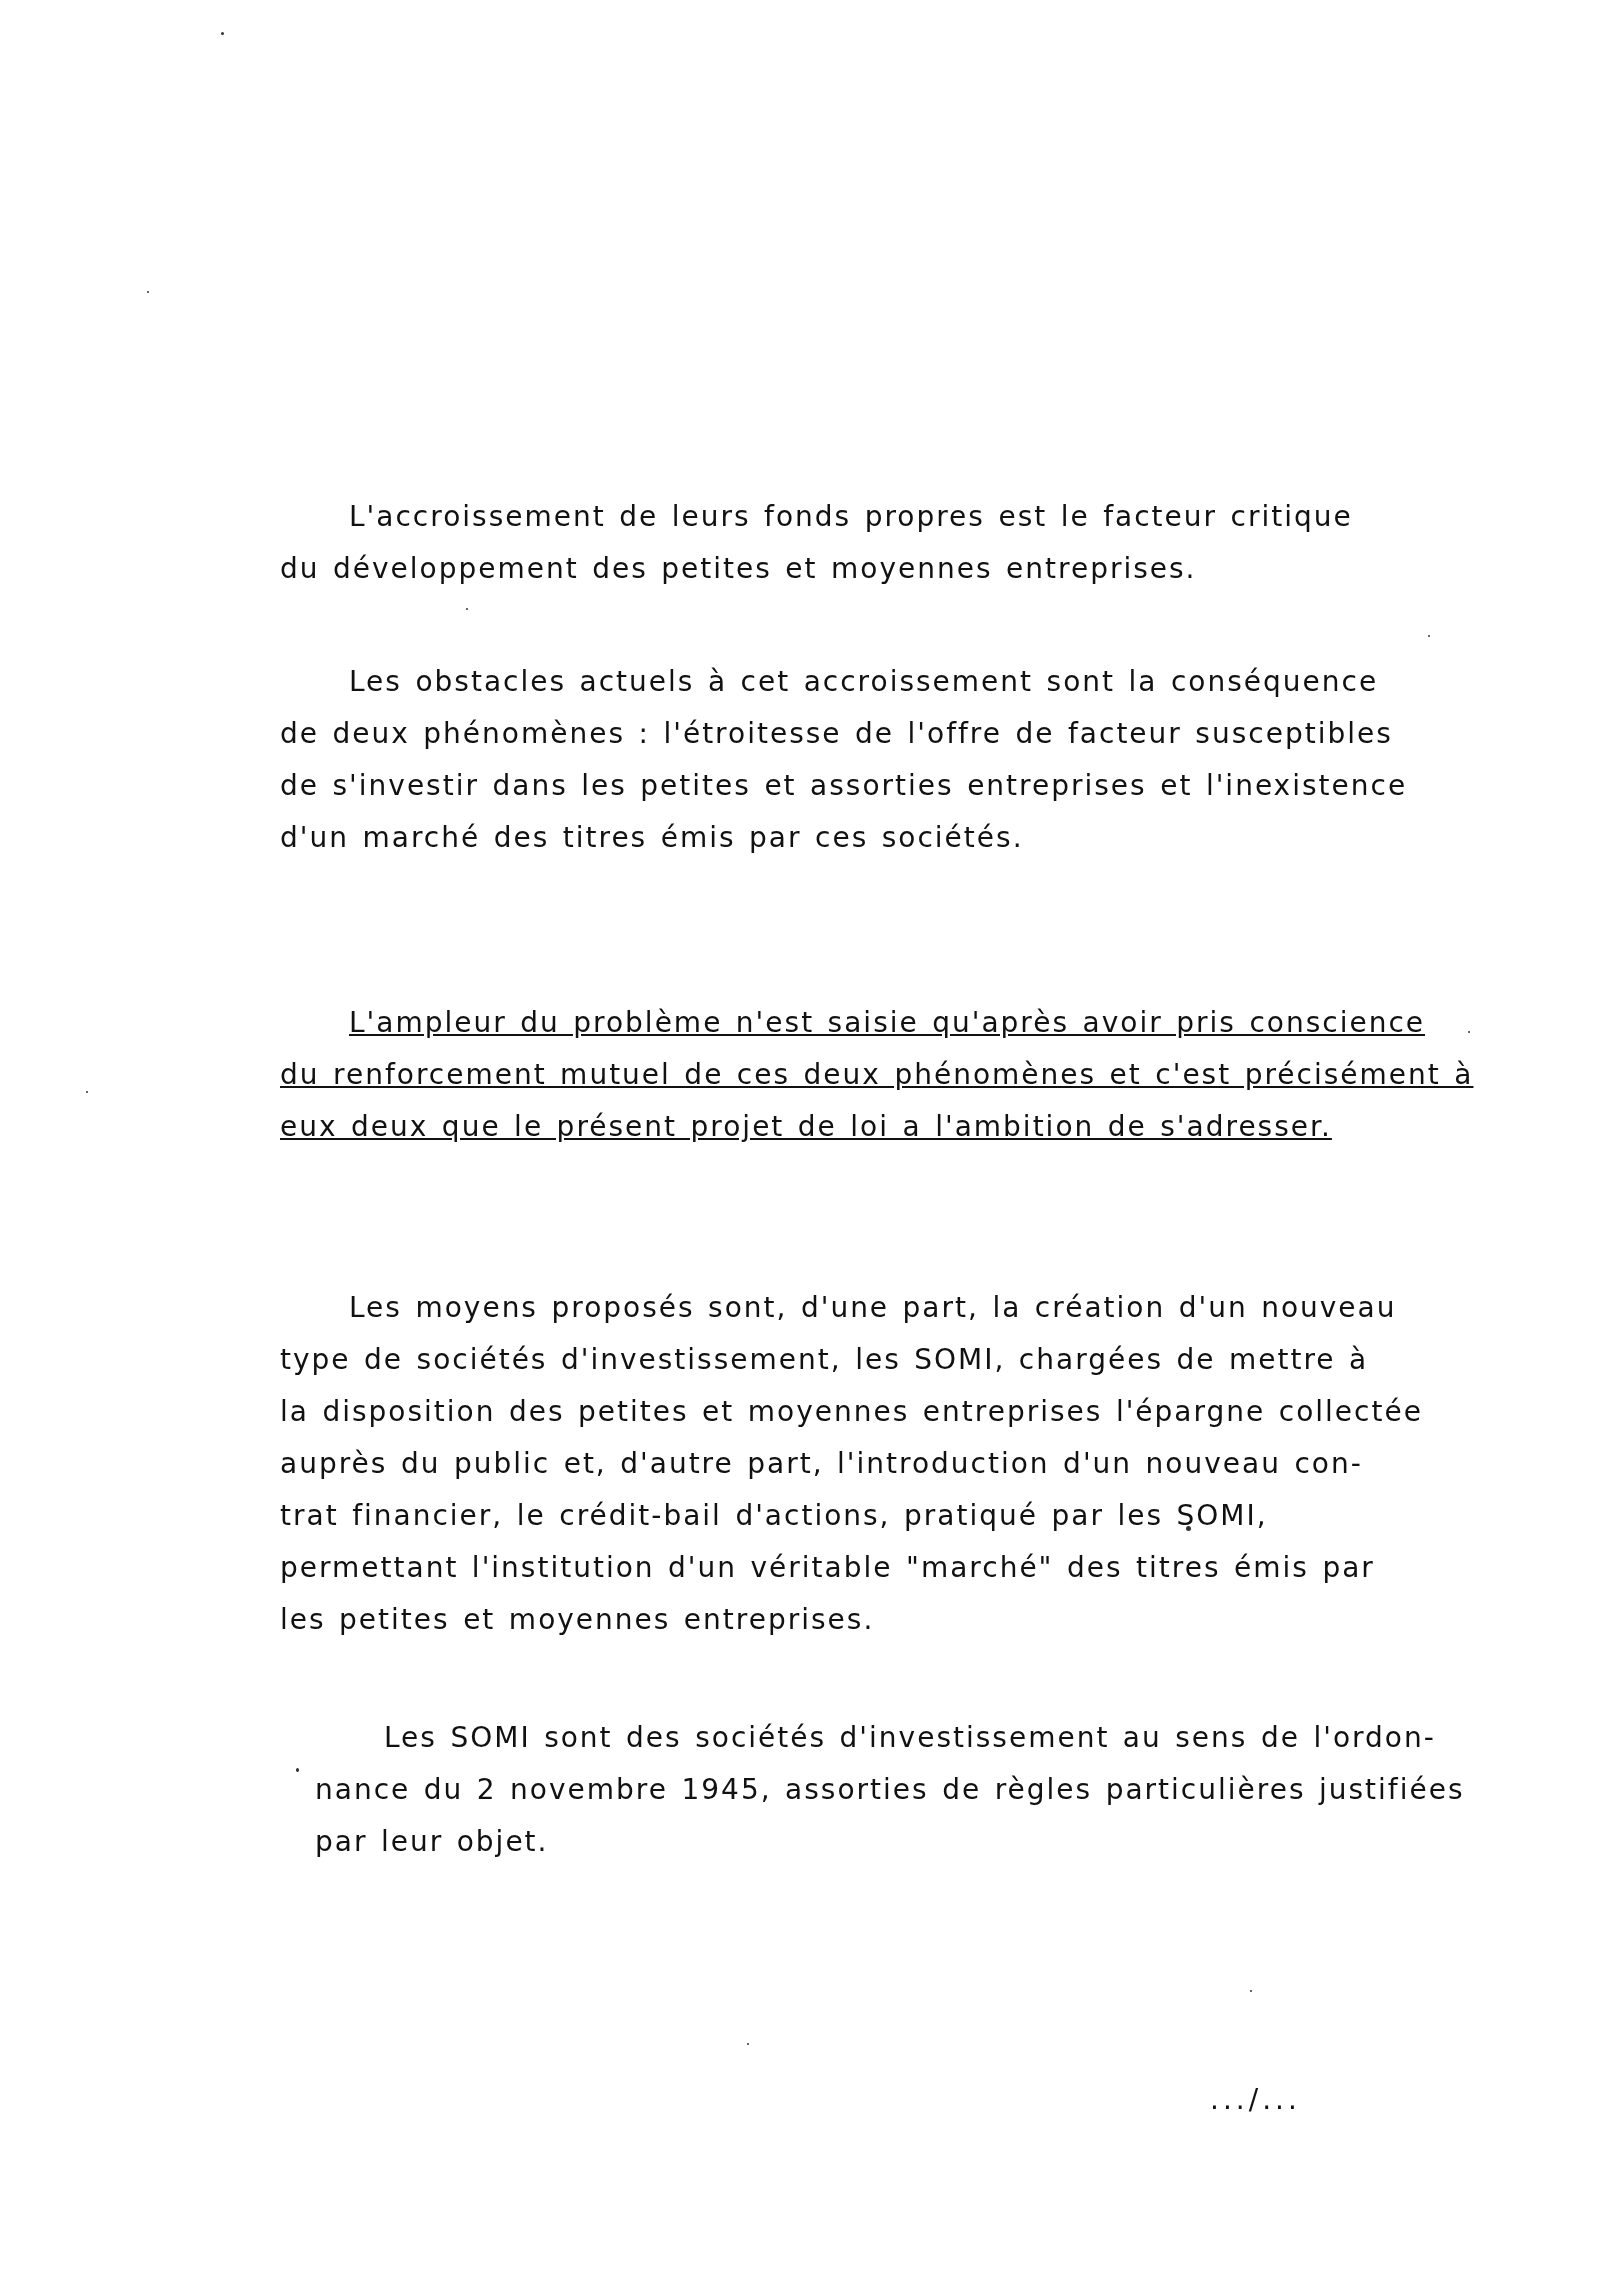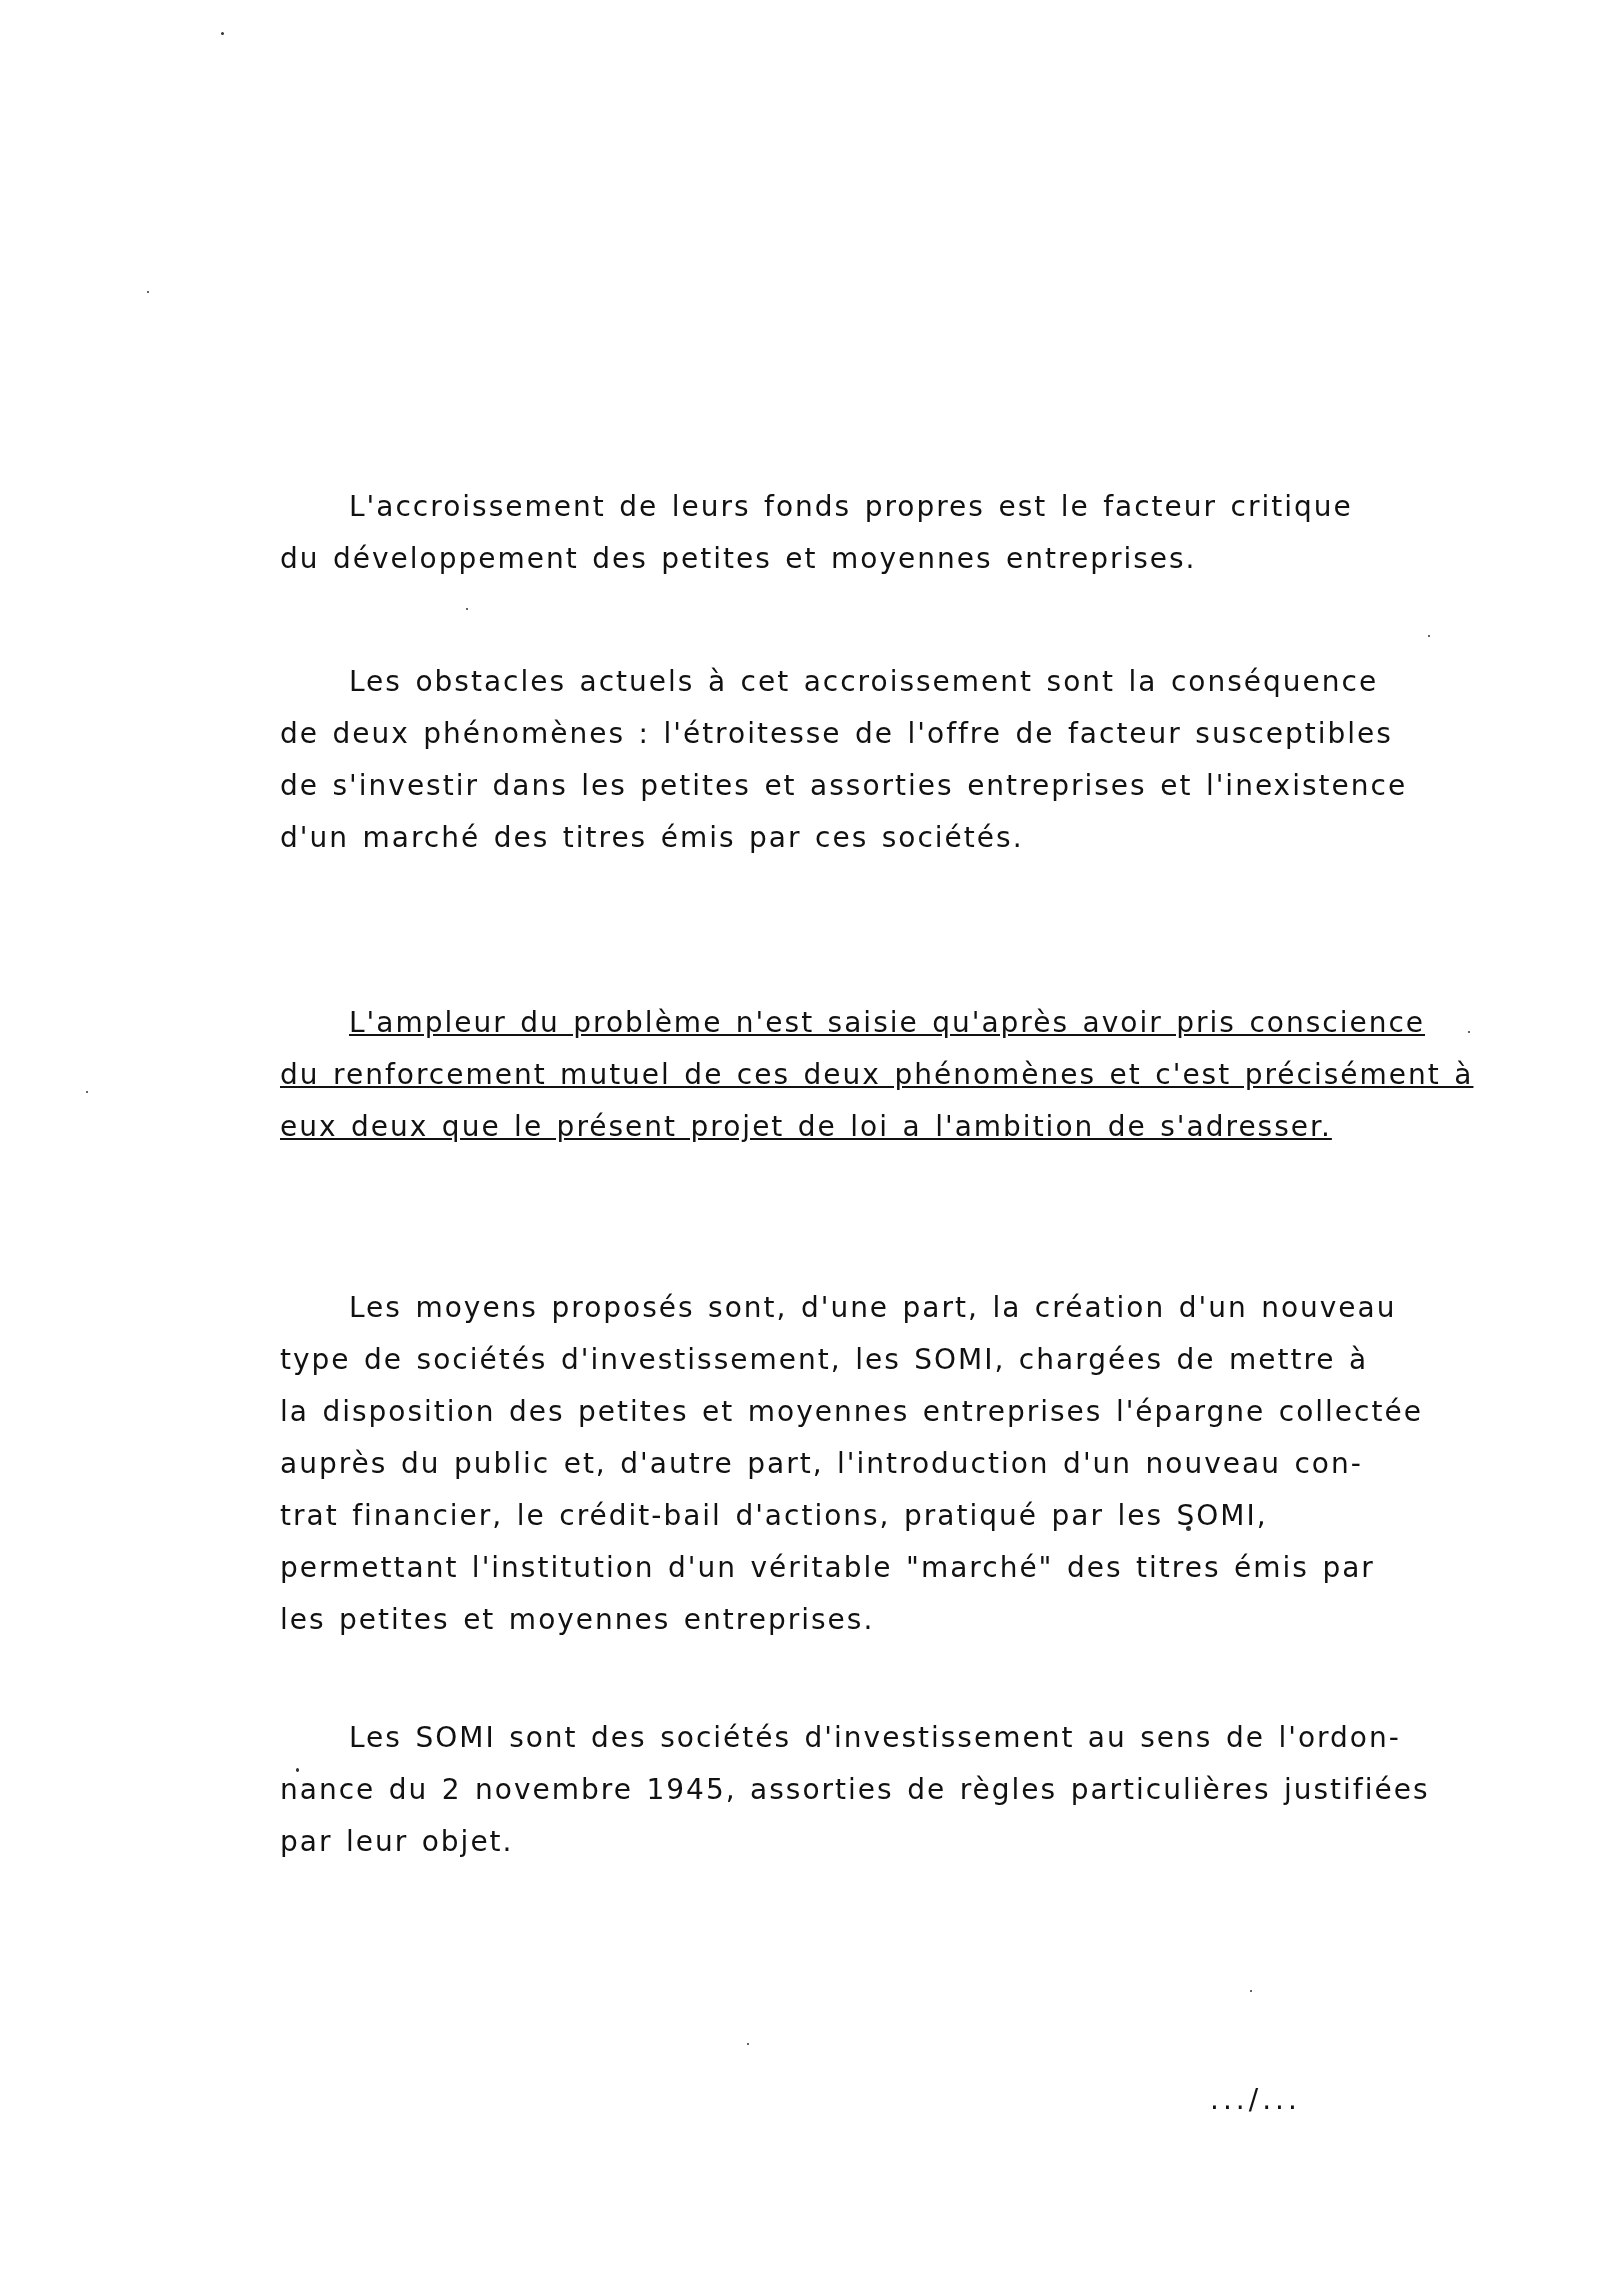--- a/index.html
+++ b/index.html
@@ -32,25 +32,25 @@
       line-height: 52px;
       font-weight: normal;
     }
     .line {
       display: block;
       white-space: nowrap;
     }
     .line.indent {
       padding-left: 69px;
     }
-    #p1 { top: 481px; }
+    #p1 { top: 491px; }
     #p2 { top: 656px; }
     #p3 { top: 997px; text-decoration: underline; }
     #p4 { top: 1282px; }
-    #p5 { top: 1712px; }
+    #p5 { top: 1712px; margin-left: 35px; }
     .continuation {
       position: absolute;
       left: 1210px;
       top: 2083px;
       font-size: 28px;
       letter-spacing: 4px;
     }
     .speck {
       position: absolute;
       width: 2px;

